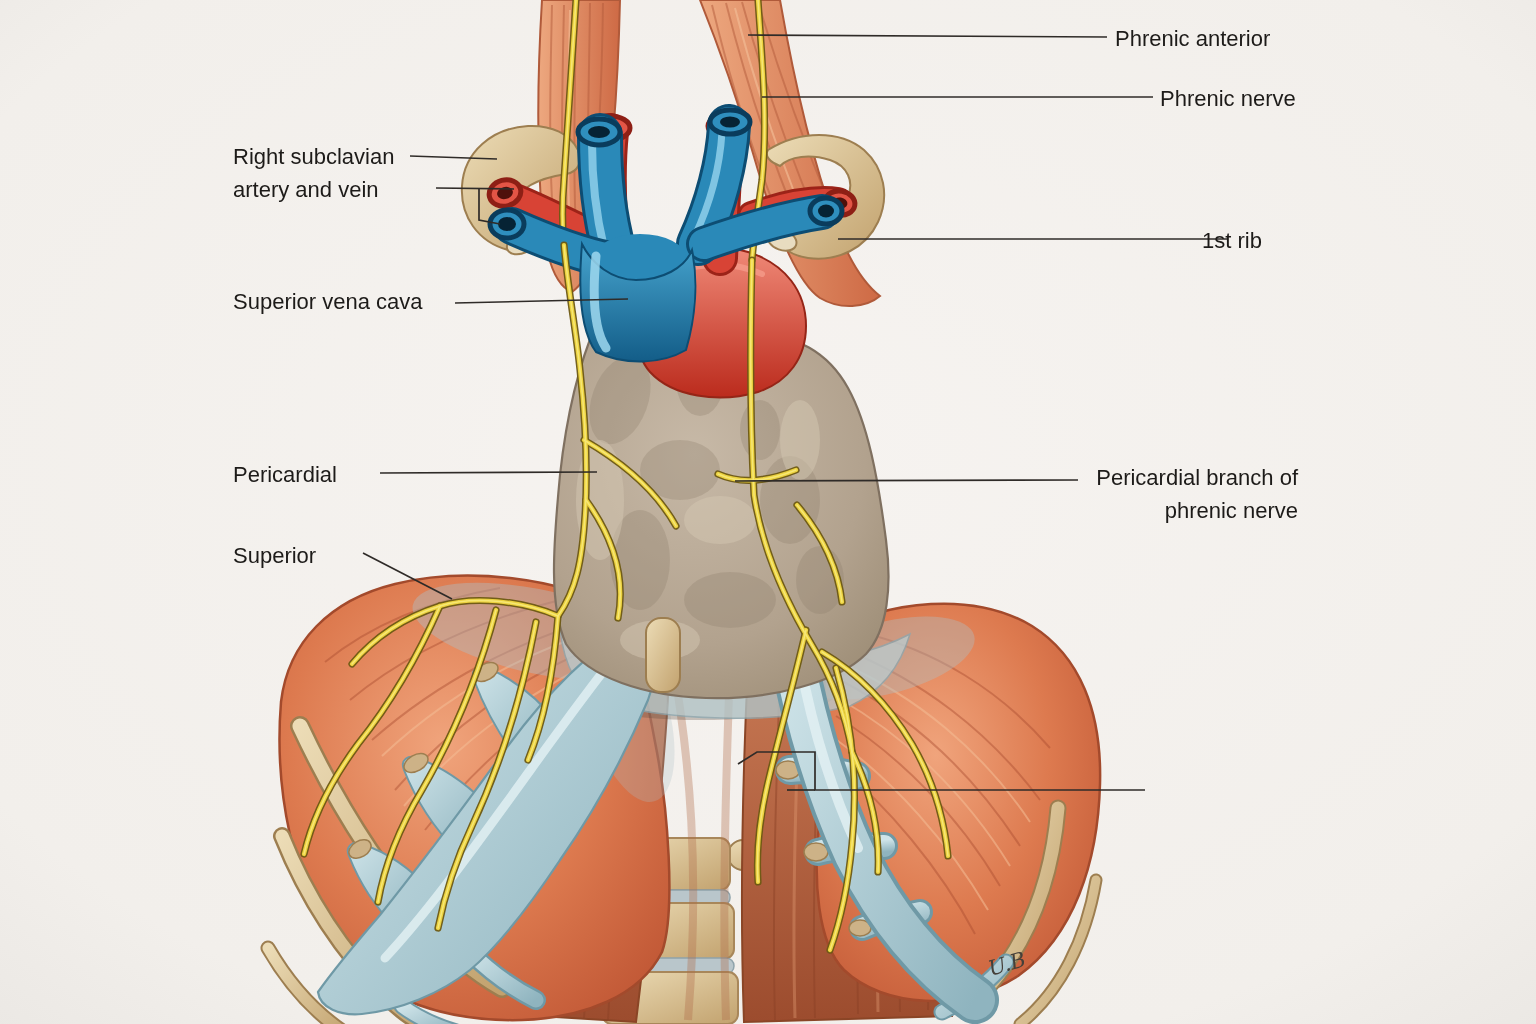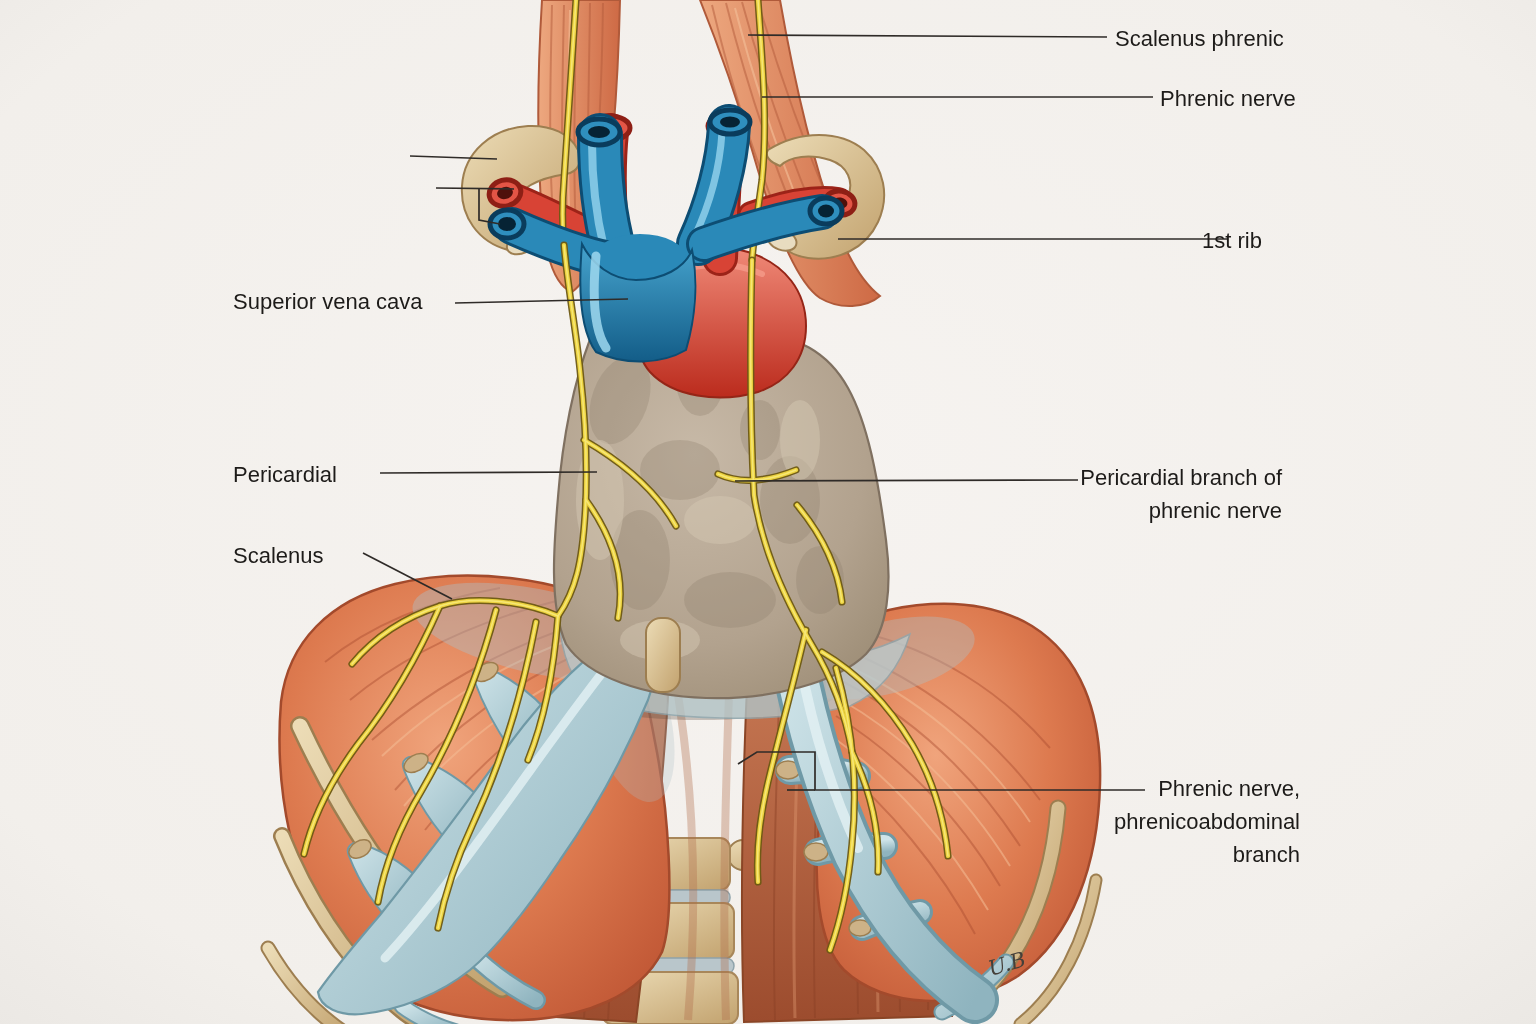--- a/index.html
+++ b/index.html
@@ -360,42 +360,41 @@
     <path class="leader" d="M455,303 L628,299"></path>
     <path class="leader" d="M380,473 L597,472"></path>
     <path class="leader" d="M735,481 L1078,480"></path>
     <path class="leader" d="M363,553 L452,599"></path>
     <path class="leader" d="M738,764 L757,752 L815,752 L815,790 L1145,790"></path>
     <path class="leader" d="M787,790 L815,790"></path>
   </g>
 </svg>
 
 <div class="label" style="left:1115px;top:22px">
-  <span>Scalenus phrenic</span>
+  <span>Phrenic anterior</span>
 </div>
 <div class="label" style="left:1160px;top:82px">
   <span>Phrenic nerve</span>
 </div>
+<div class="label" style="left:233px;top:140px">
+  <span>Right subclavian</span>
+  <span>artery and vein</span>
+</div>
 <div class="label" style="left:1202px;top:224px">
   <span>1st rib</span>
 </div>
 <div class="label" style="left:233px;top:285px">
   <span>Superior vena cava</span>
 </div>
 <div class="label" style="left:233px;top:458px">
   <span>Pericardial</span>
 </div>
-<div class="label ralign" style="right:254px;top:461px">
+<div class="label ralign" style="right:238px;top:461px">
   <span>Pericardial branch of</span>
   <span>phrenic nerve</span>
 </div>
 <div class="label" style="left:233px;top:539px">
-  <span>Scalenus</span>
-</div>
-<div class="label ralign" style="right:236px;top:772px">
-  <span>Phrenic nerve,</span>
-  <span>phrenicoabdominal</span>
-  <span>branch</span>
+  <span>Superior</span>
 </div>
 
 <div class="signature" style="left:988px;top:952px">U.B</div>
 
 </div>
 
 </body></html>

